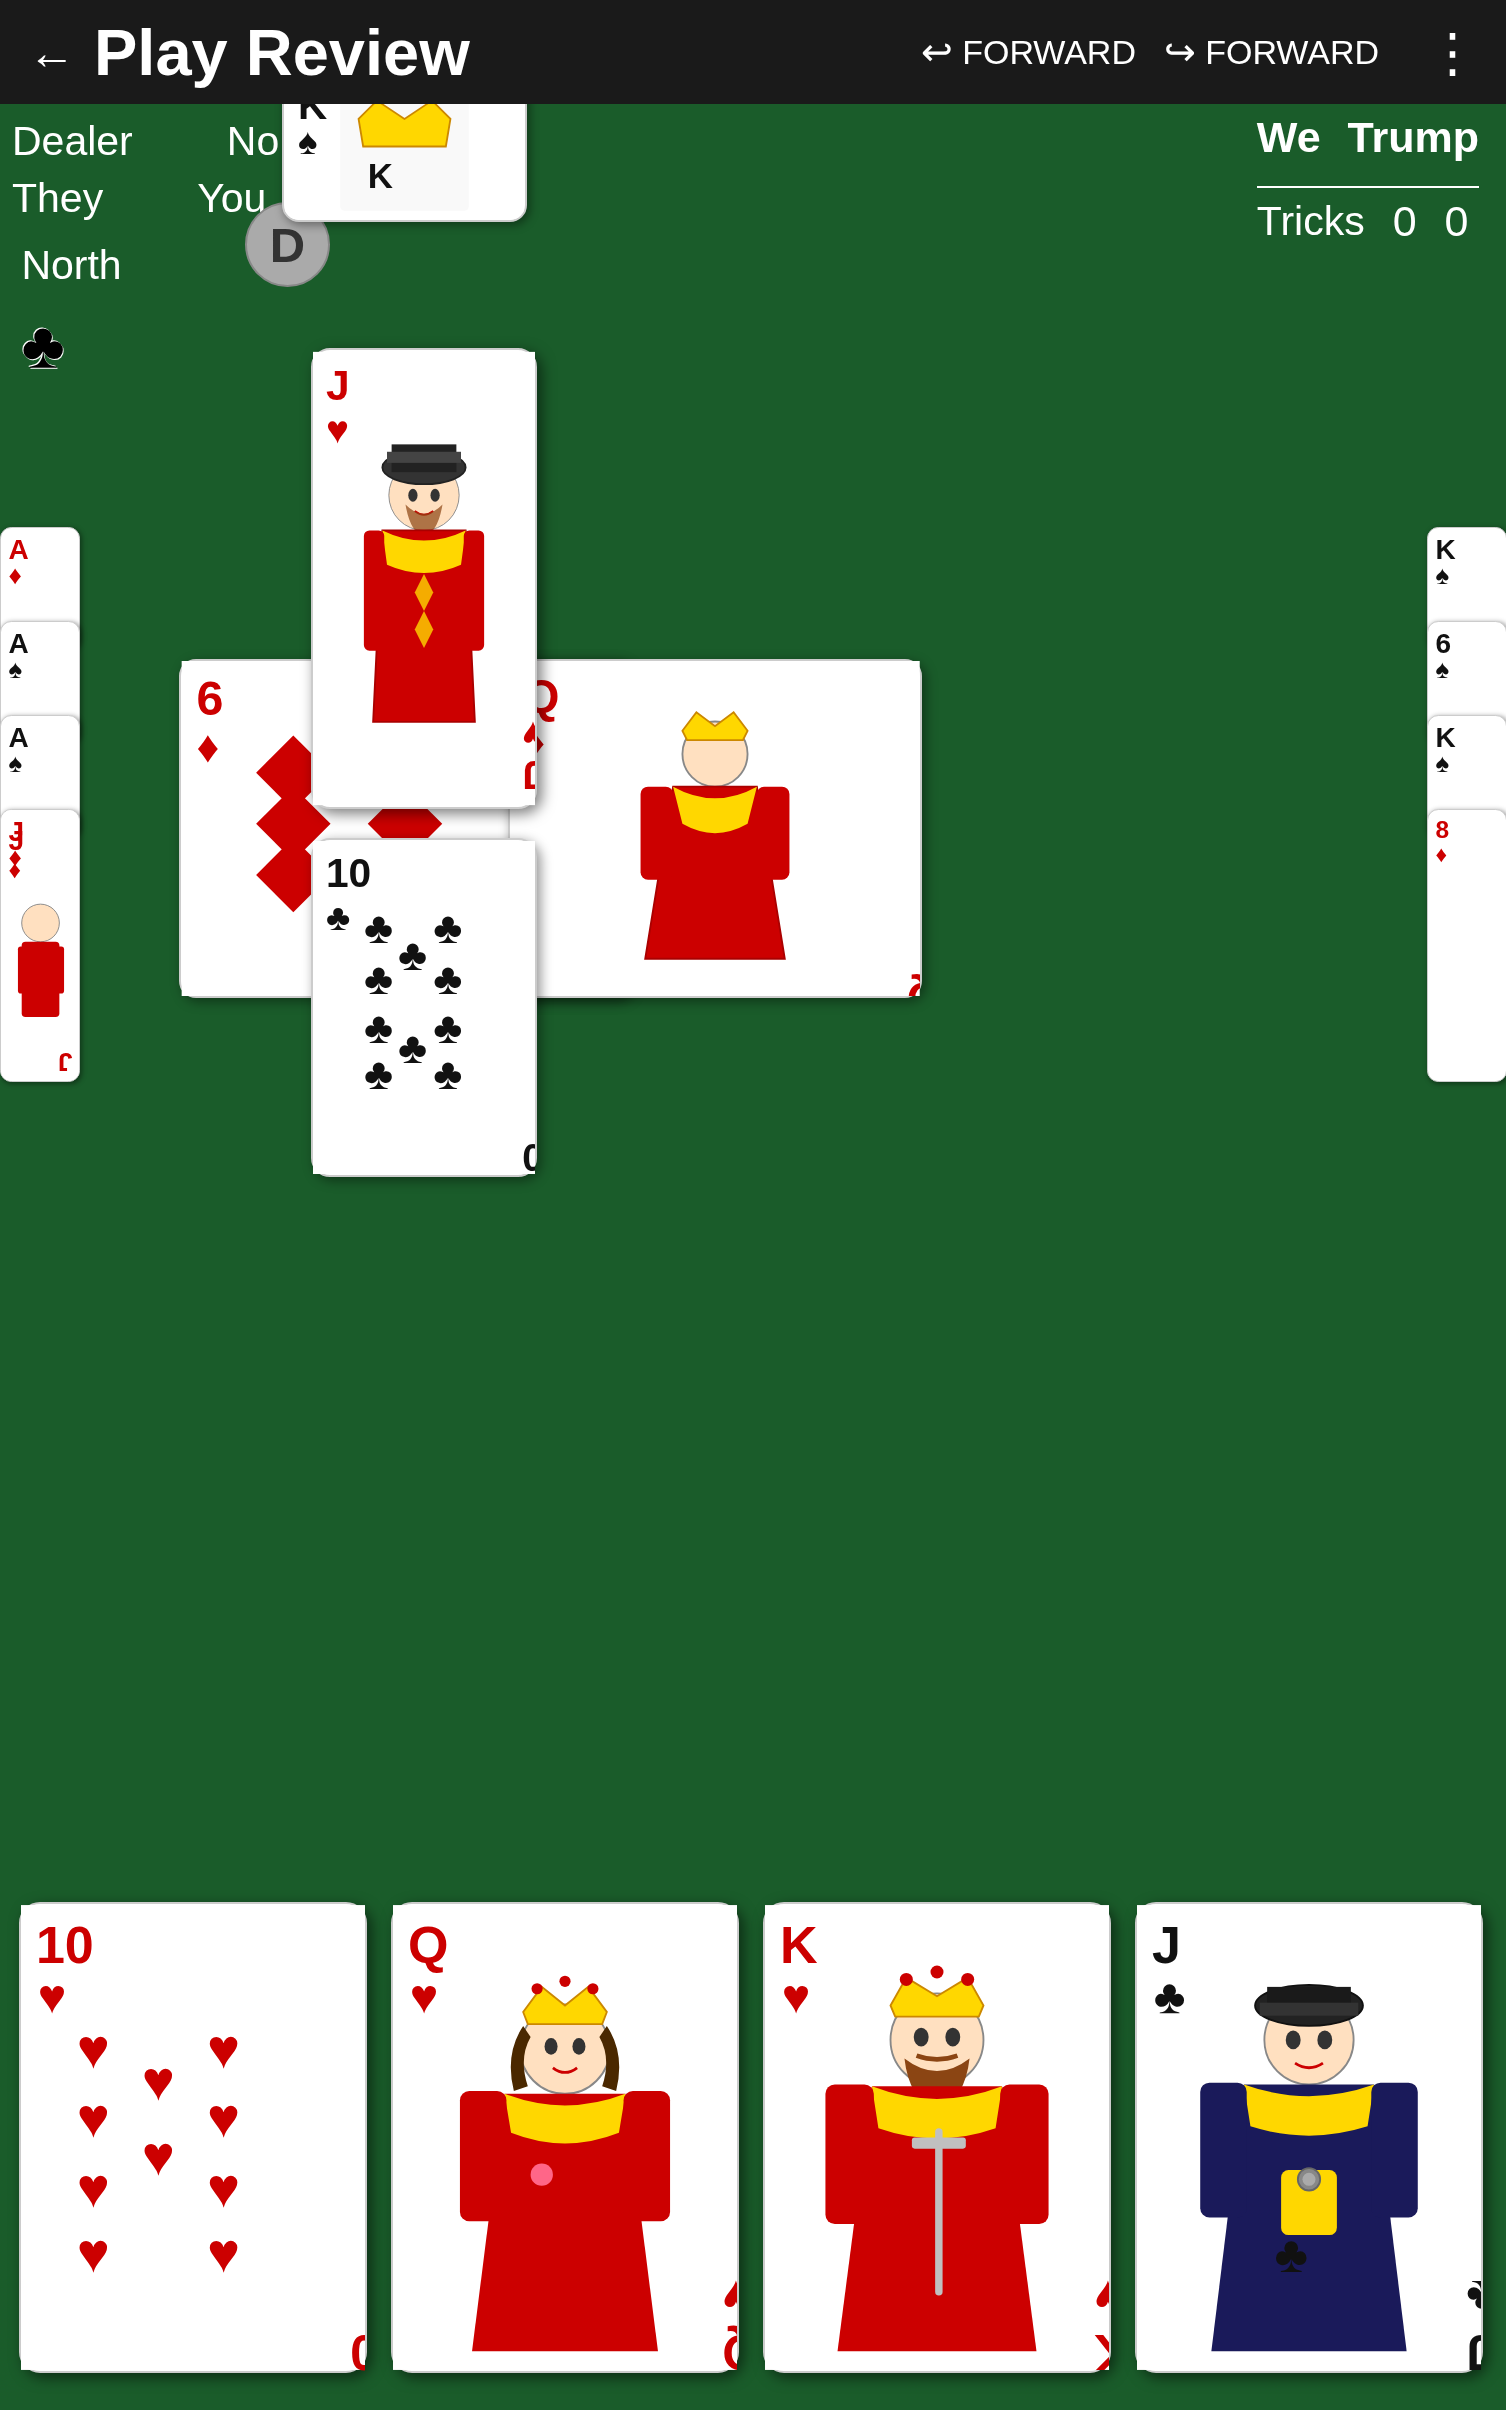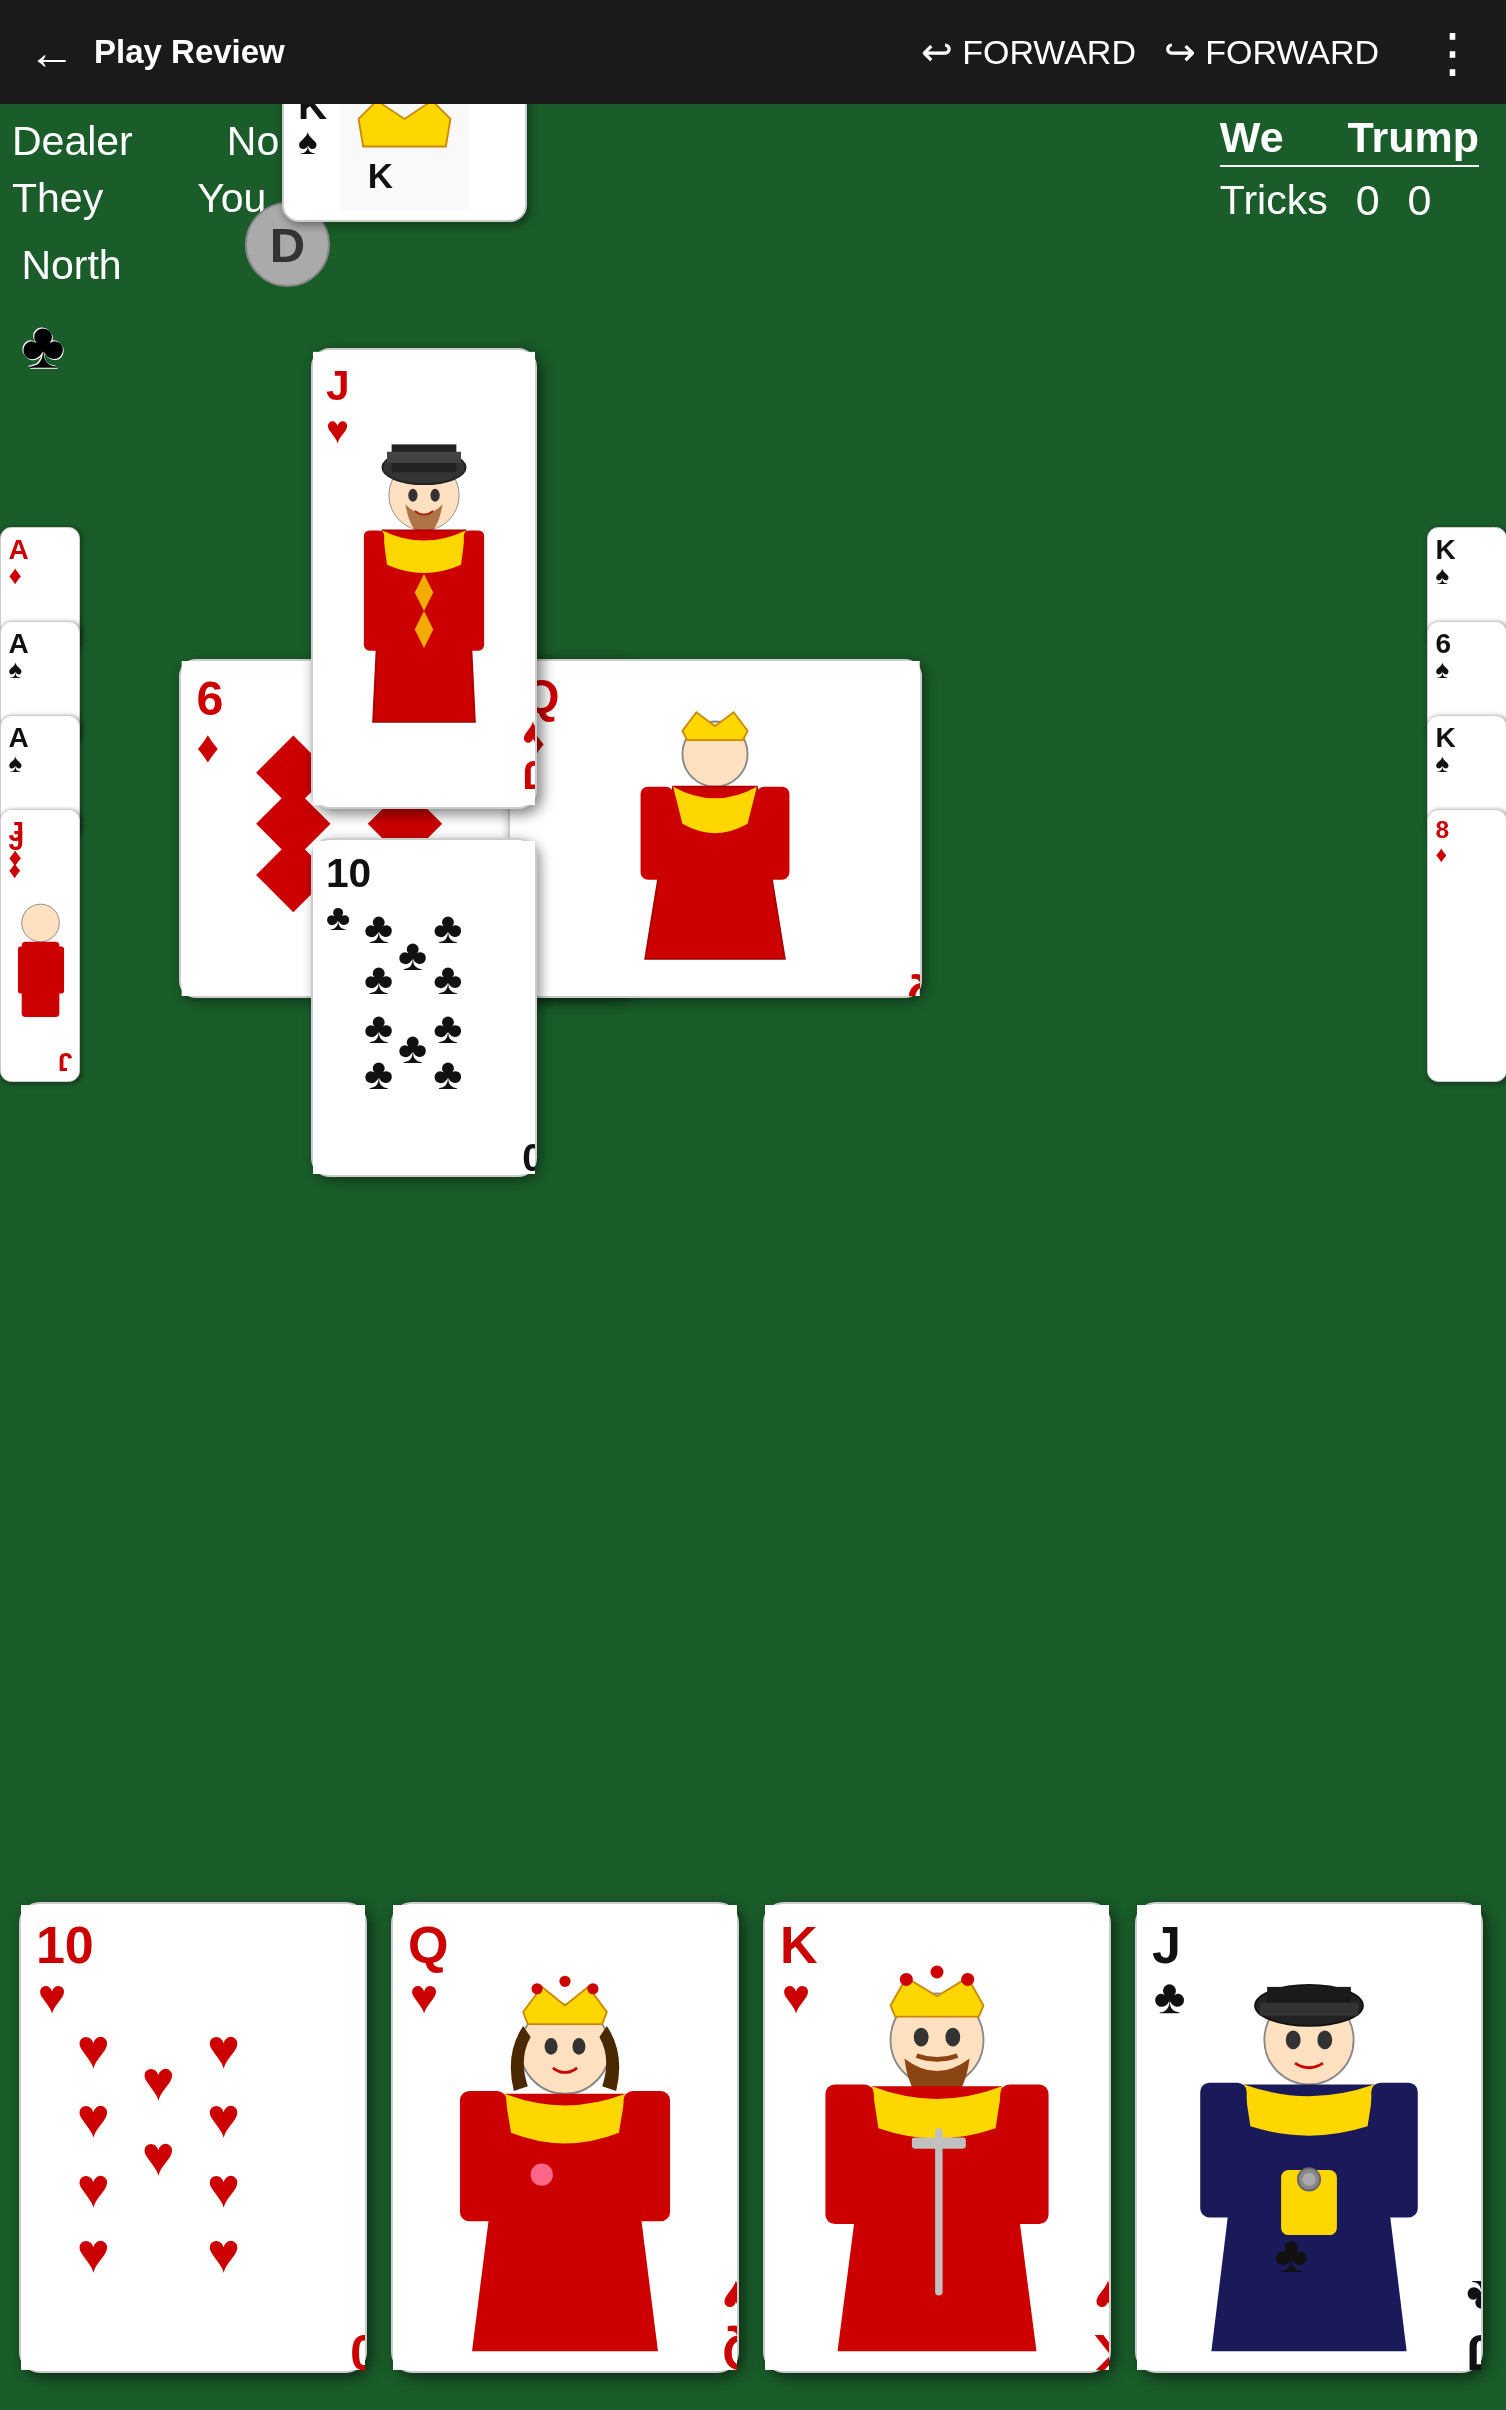--- a/index.html
+++ b/index.html
@@ -26,21 +26,21 @@
     #back-btn {
       color: white;
       font-size: 47px;
       background: none;
       border: none;
       cursor: pointer;
       margin-right: 19px;
     }
     #title {
       color: white;
-      font-size: 33px;
+      font-size: 65px;
       font-weight: bold;
       flex: 1;
     }
     #nav-buttons {
       display: flex;
       gap: 28px;
       align-items: center;
     }
     .nav-btn {
       color: white;
@@ -67,25 +67,25 @@
     
     #score-panel {
       position: absolute;
       top: 113px;
       right: 28px;
       color: white;
       text-align: center;
     }
     #score-header {
       display: flex;
-      gap: 64px;
+      gap: 27px;
       font-size: 43px;
       font-weight: bold;
       border-bottom: 2.8px solid white;
-      padding-bottom: 3px;
+      padding-bottom: 24px;
       margin-bottom: 9.4px;
     }
     #score-row {
       display: flex;
       align-items: center;
       gap: 28px;
       font-size: 43px;
     }
     #tricks-label {
       font-size: 41px;

